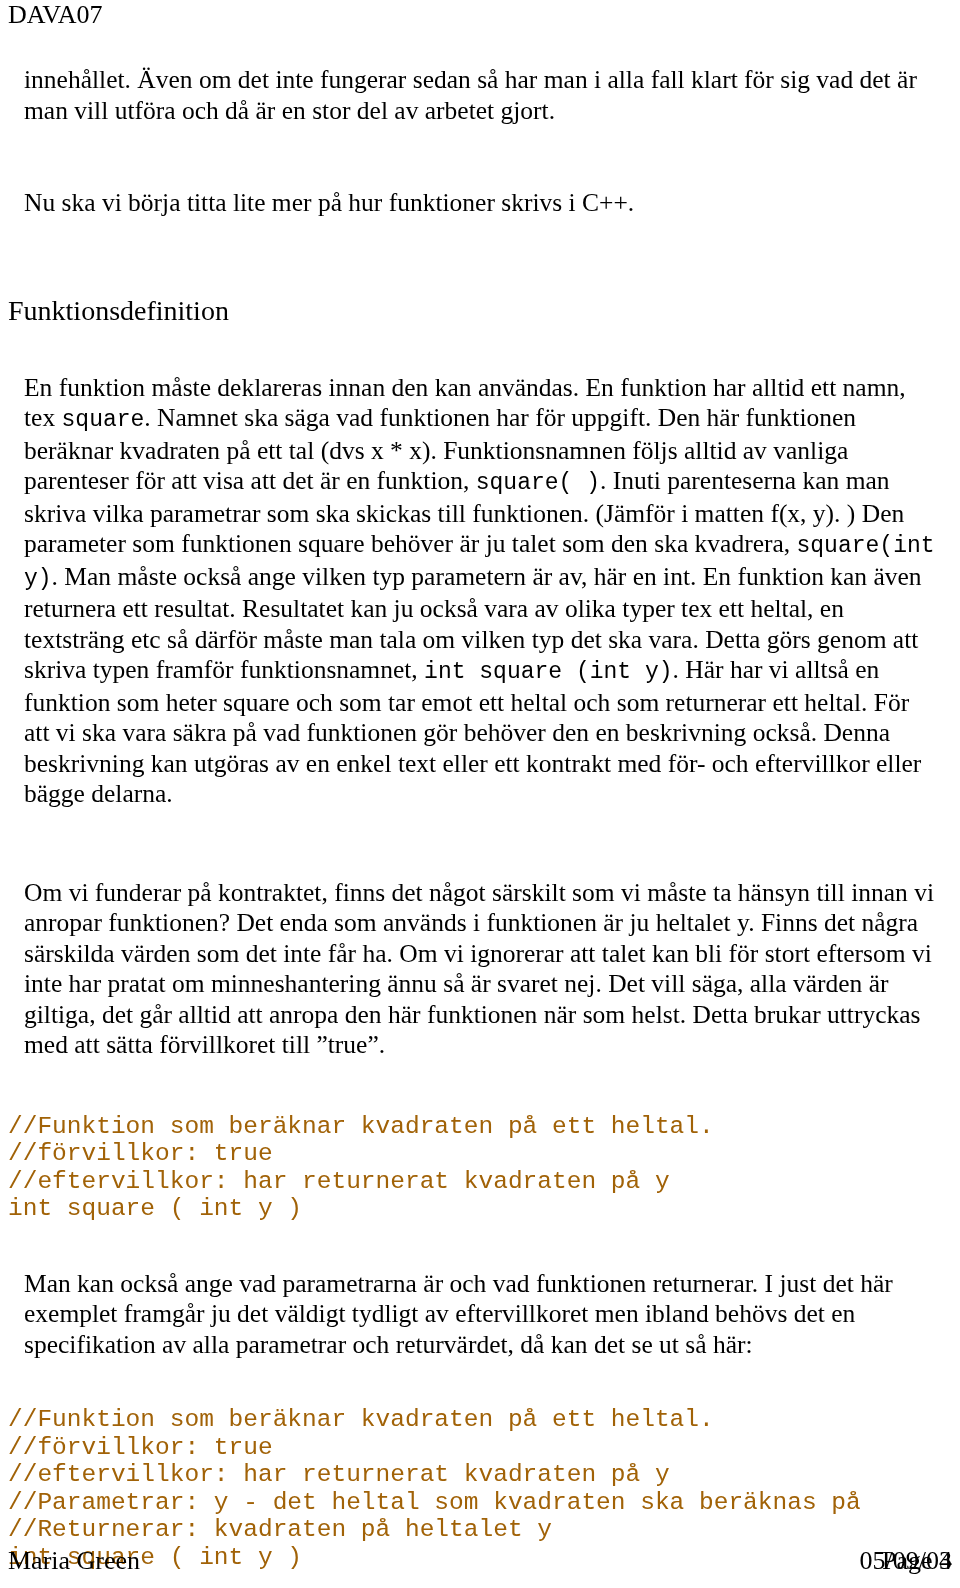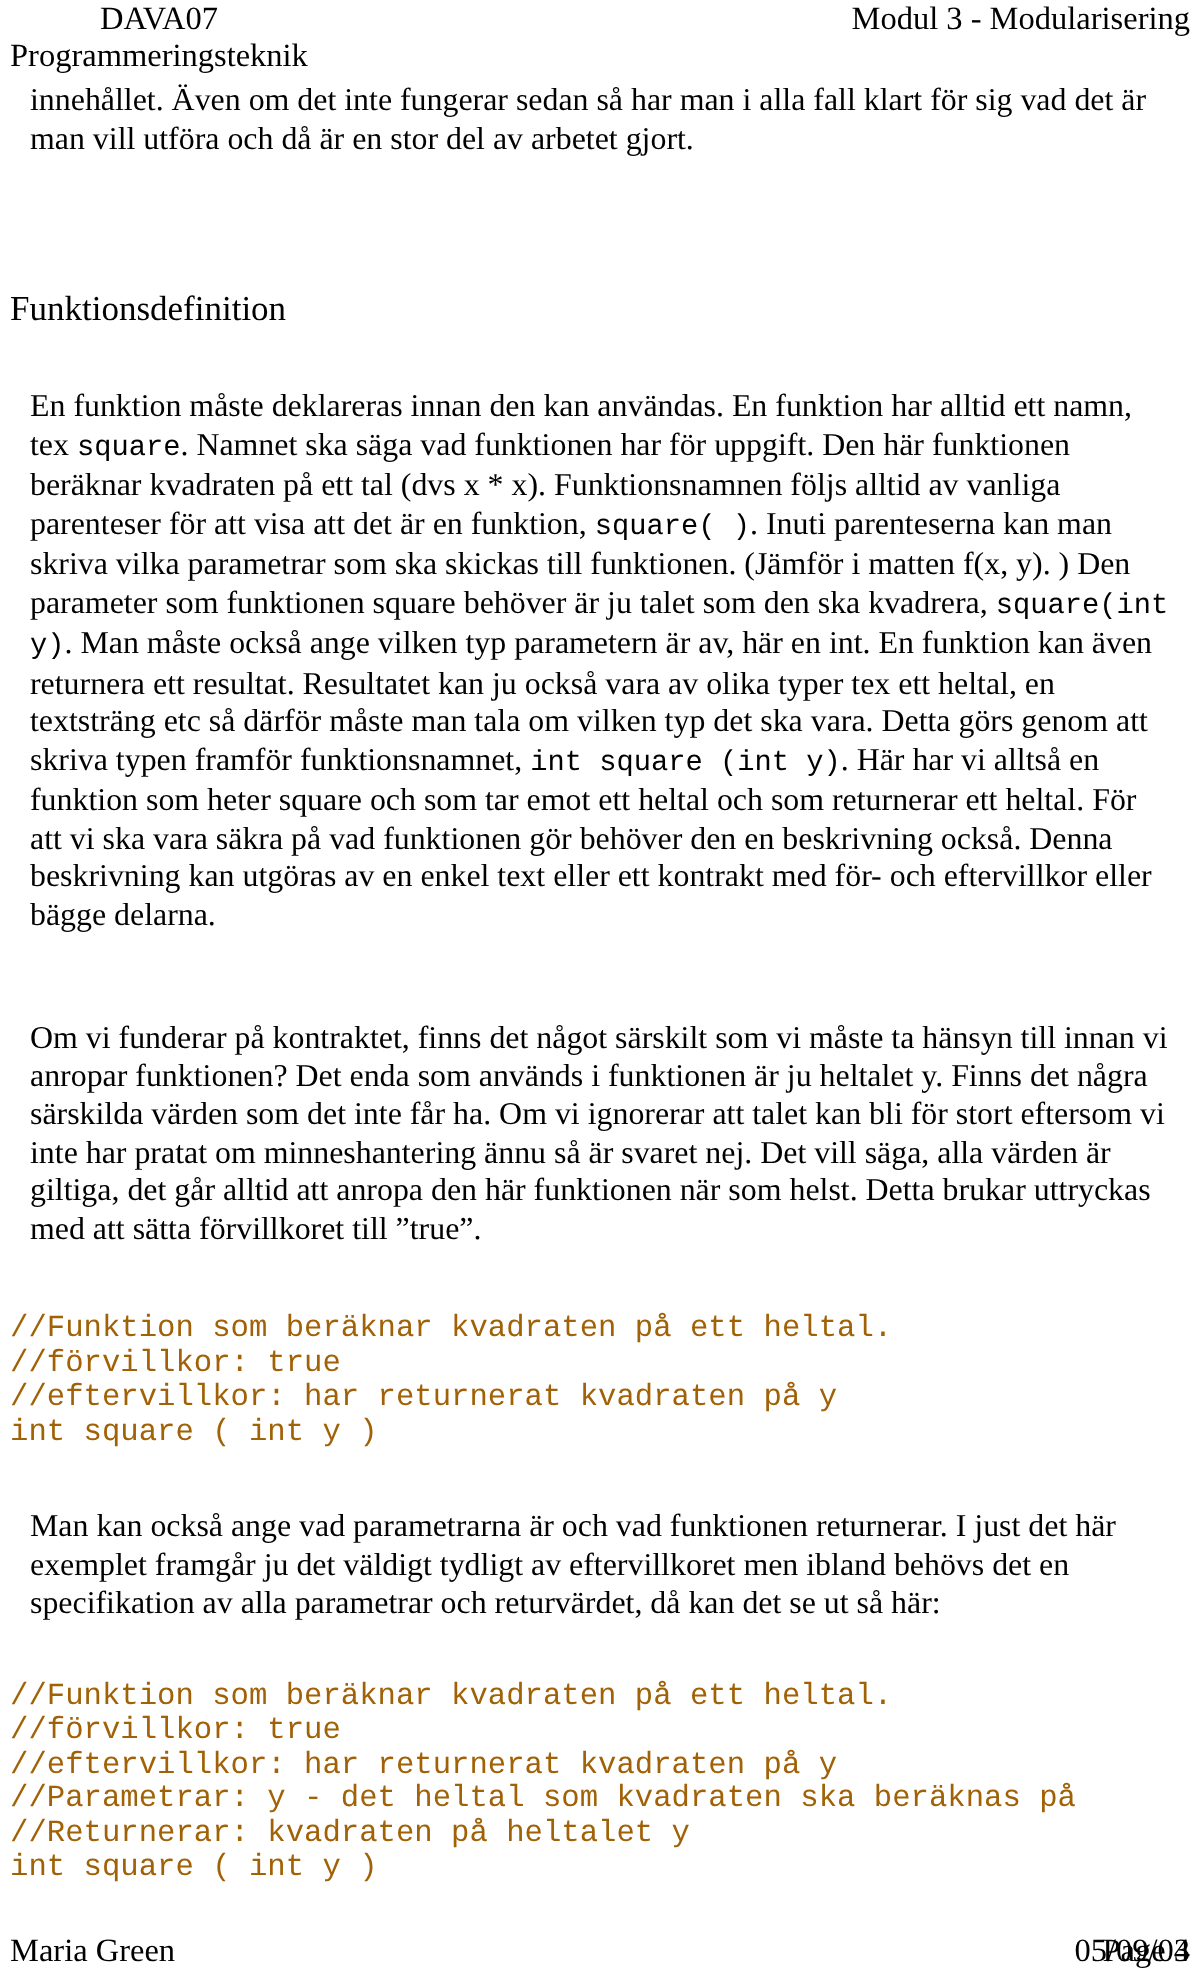--- a/index.html
+++ b/index.html
@@ -100,29 +100,28 @@
   .doc-footer .ft-right  { position: absolute; right: 0; top: 0; }
 </style>
 </head>
 <body>
 
 <div class="page">
 
   <div class="doc-header">
     <div class="hdr-left">
       <span class="hdr-line">DAVA07</span>
-      <span class="hdr-line">Programmeringsteknik</span>
     </div>
-    <div class="hdr-right">Modul 3 - Modularisering</div>
   </div>
 
   <p class="para first">innehållet. Även om det inte fungerar sedan så har man i alla fall klart för sig vad det är man vill utföra och då är en stor del av arbetet gjort.</p>
 
   <div class="gap-sm"></div>
 
+  <p class="para">Nu ska vi börja titta lite mer på hur funktioner skrivs i C++.</p>
 
   <div class="gap-lg"></div>
 
   <h2 class="section-heading">Funktionsdefinition</h2>
 
   <div class="gap-sm"></div>
 
   <p class="para"><span>En funktion måste deklareras innan den kan användas. En funktion har alltid ett namn, tex </span><code class="mono">square</code><span>. Namnet ska säga vad funktionen har för uppgift. Den här funktionen beräknar kvadraten på ett tal (dvs x * x). Funktionsnamnen följs alltid av vanliga parenteser för att visa att det är en funktion, </span><code class="mono">square( )</code><span>. Inuti parenteserna kan man skriva vilka parametrar som ska skickas till funktionen. (Jämför i matten f(x, y). ) Den parameter som funktionen square behöver är ju talet som den ska kvadrera, </span><code class="mono">square(int y)</code><span>. Man måste också ange vilken typ parametern är av, här en int. En funktion kan även returnera ett resultat. Resultatet kan ju också vara av olika typer tex ett heltal, en textsträng etc så därför måste man tala om vilken typ det ska vara. Detta görs genom att skriva typen framför funktionsnamnet, </span><code class="mono">int square (int y)</code><span>. Här har vi alltså en funktion som heter square och som tar emot ett heltal och som returnerar ett heltal. För att vi ska vara säkra på vad funktionen gör behöver den en beskrivning också. Denna beskrivning kan utgöras av en enkel text eller ett kontrakt med för- och eftervillkor eller bägge delarna.</span></p>
 
   <div class="gap-md"></div>

